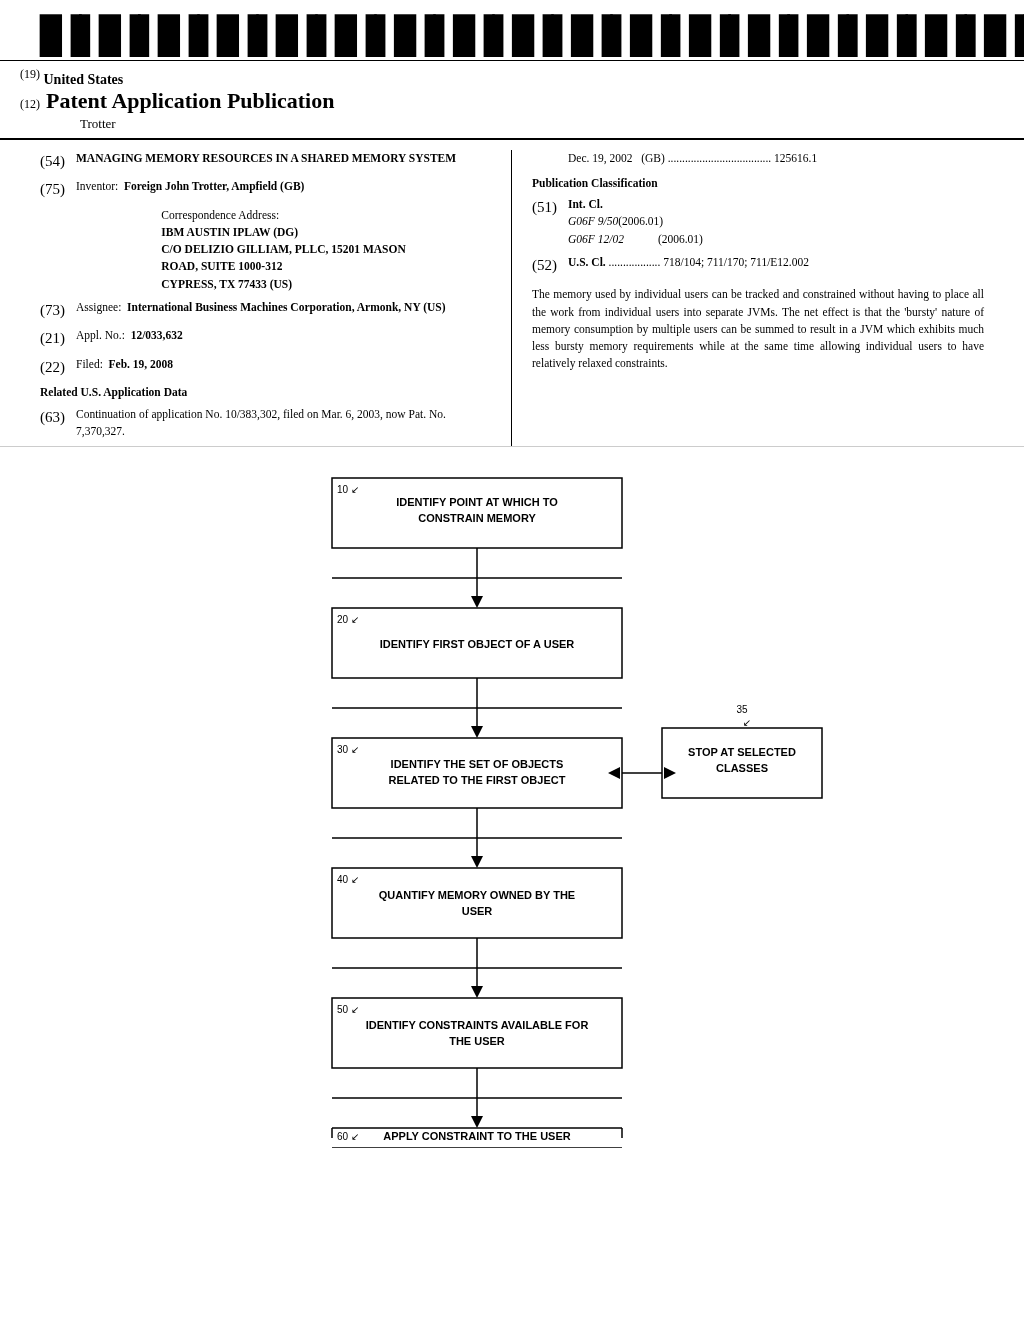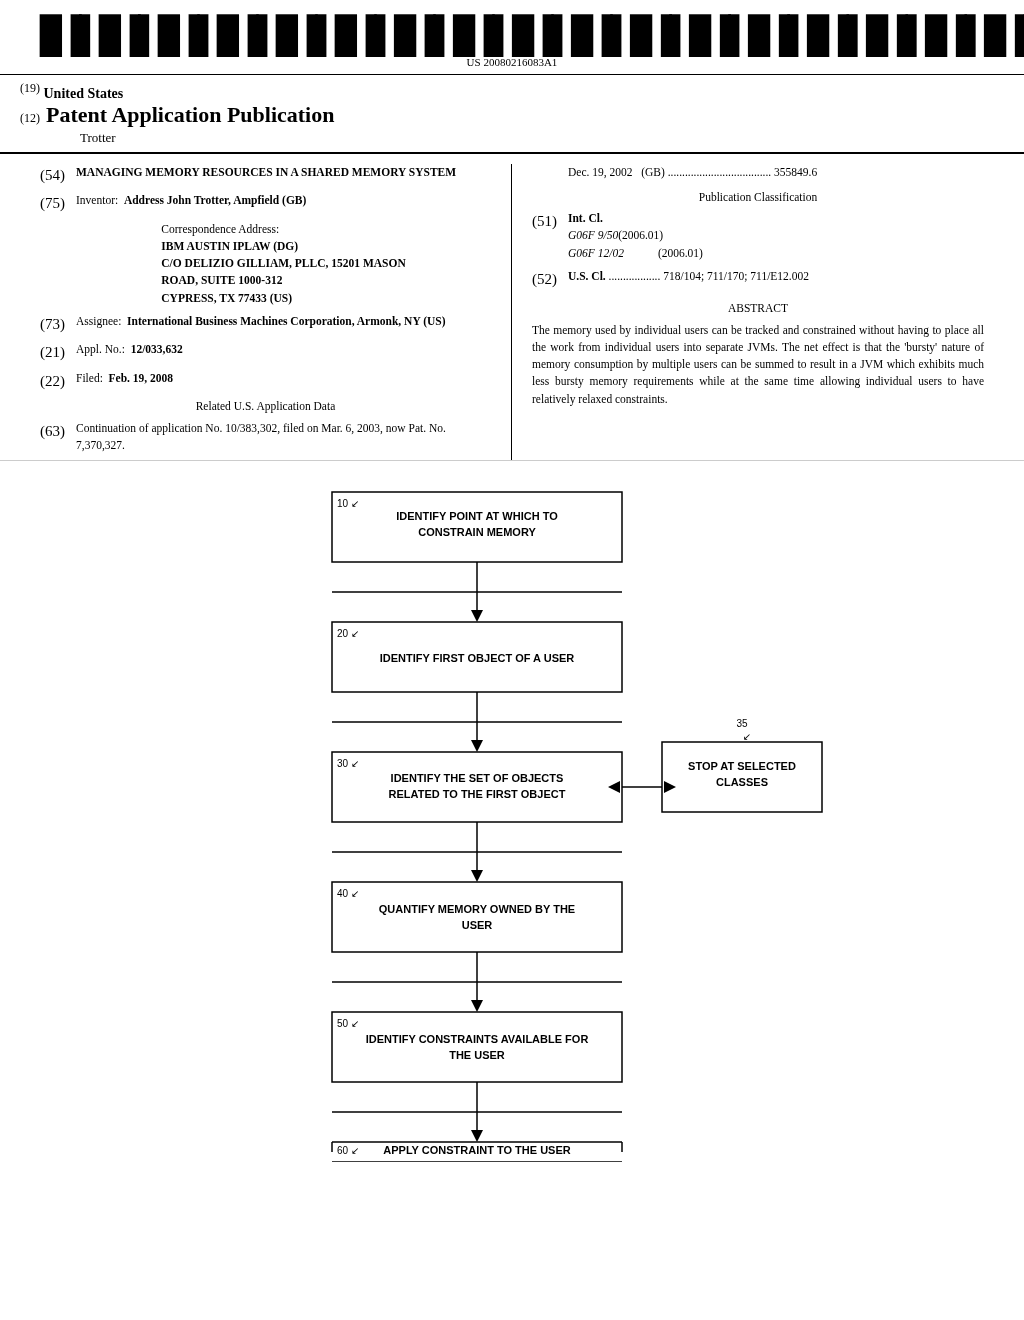--- a/index.html
+++ b/index.html
@@ -82,22 +82,21 @@
     .field-num {
       min-width: 36px;
       font-size: 15px;
     }
     .field-content {
       flex: 1;
     }
     .bold { font-weight: bold; }
 
     .section-title {
-      font-weight: normal;
-      text-align: center;
+      font-weight: bold;
       margin: 6px 0 4px 0;
     }
 
     .abstract-text {
       font-size: 11.5px;
       line-height: 1.5;
       text-align: justify;
     }
 
     
@@ -111,21 +110,20 @@
       margin: 0 auto;
     }
   </style>
 </head>
 <body>
 
 <div class="header">
   <span class="barcode">
     █▐▌█▐▌█▐▌█▐▌█▐▌█▐▌█▐▌█▐▌█▐▌█▐▌█▐▌█▐▌█▐▌█▐▌█▐▌█▐▌█▐▌█▐▌█▐▌█▐▌█▐▌█▐▌█▐▌█▐▌█▐▌█▐▌█▐▌█▐▌█▐▌█▐▌█▐▌█▐▌█▐
   </span>
-  <div class="pub-number">US 20080216083A1</div>
 </div>
 
 <div class="title-block">
   <div class="country-line">
     <span class="num">(19)</span>
     <strong>United States</strong>
   </div>
   <div class="patent-app-line">
     <div class="left-part">
       <span class="num" style="font-size:12px; font-weight:normal;">(12)</span>
@@ -143,21 +141,21 @@
 
     <div class="field-row">
       <span class="field-num">(54)</span>
       <span class="field-content bold">MANAGING MEMORY RESOURCES IN A SHARED MEMORY SYSTEM</span>
     </div>
 
     <div class="field-row">
       <span class="field-num">(75)</span>
       <span class="field-content">
         <span>Inventor:</span>&nbsp;
-        <strong>Address John Trotter, Ampfield (GB)</strong>
+        <strong>Foreign John Trotter, Ampfield (GB)</strong>
       </span>
     </div>
 
     <div class="field-row" style="margin-left:36px; margin-bottom: 6px; justify-content: center;">
       <div>
         <div>Correspondence Address:</div>
         <div class="bold">IBM AUSTIN IPLAW (DG)</div>
         <div class="bold">C/O DELIZIO GILLIAM, PLLC, 15201 MASON</div>
         <div class="bold">ROAD, SUITE 1000-312</div>
         <div class="bold">CYPRESS, TX 77433 (US)</div>
@@ -194,21 +192,21 @@
       <span class="field-content">Continuation of application No. 10/383,302, filed on Mar. 6, 2003, now Pat. No. 7,370,327.</span>
     </div>
   </div>
 
   <div class="right-col">
 
     <div style="margin-left:36px; margin-bottom: 8px;">
       <span>Dec. 19, 2002</span>&nbsp;&nbsp;
       <span>(GB)</span>
       <span> ....................................</span>
-      <span>355849.6</span>
+      <span>125616.1</span>
     </div>
 
     <div class="section-title">Publication Classification</div>
 
     <div class="field-row">
       <span class="field-num">(51)</span>
       <span class="field-content">
         <span class="bold">Int. Cl.</span><br>
         <span style="display:flex; ">
           <em>G06F 9/50</em>
@@ -224,21 +222,20 @@
     <div class="field-row">
       <span class="field-num">(52)</span>
       <span class="field-content">
         <strong>U.S. Cl.</strong>
         <span> .................. </span>
         <span>718/104; 711/170; 711/E12.002</span>
       </span>
     </div>
 
     <div style="margin-top: 10px;">
-      <div class="section-title">ABSTRACT</div>
       <p class="abstract-text">The memory used by individual users can be tracked and constrained without having to place all the work from individual users into separate JVMs. The net effect is that the 'bursty' nature of memory consumption by multiple users can be summed to result in a JVM which exhibits much less bursty memory requirements while at the same time allowing individual users to have relatively relaxed constraints.</p>
     </div>
   </div>
 </div>
 
 <div class="diagram-area">
   <svg class="diagram-svg" width="680" height="680" viewBox="0 0 680 680">
 
     <rect x="160" y="10" width="290" height="70" fill="white" stroke="black" stroke-width="1.5"></rect>
     <text x="165" y="25" font-family="Arial" font-size="10">10  ↙</text>

